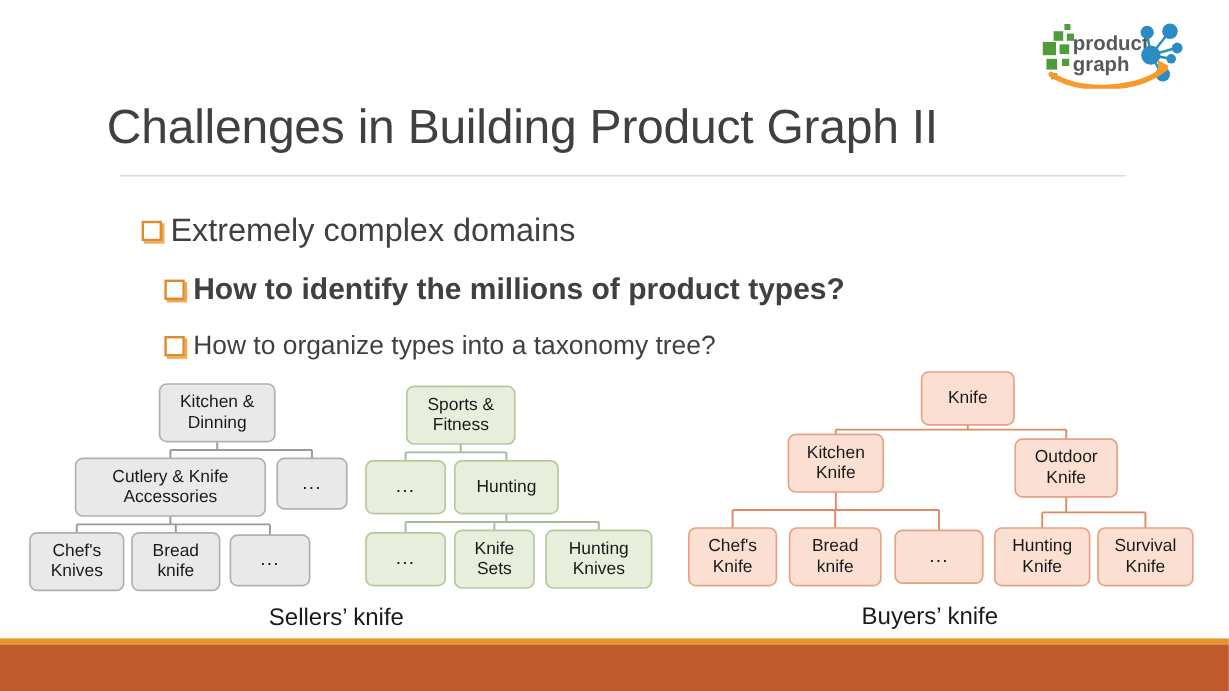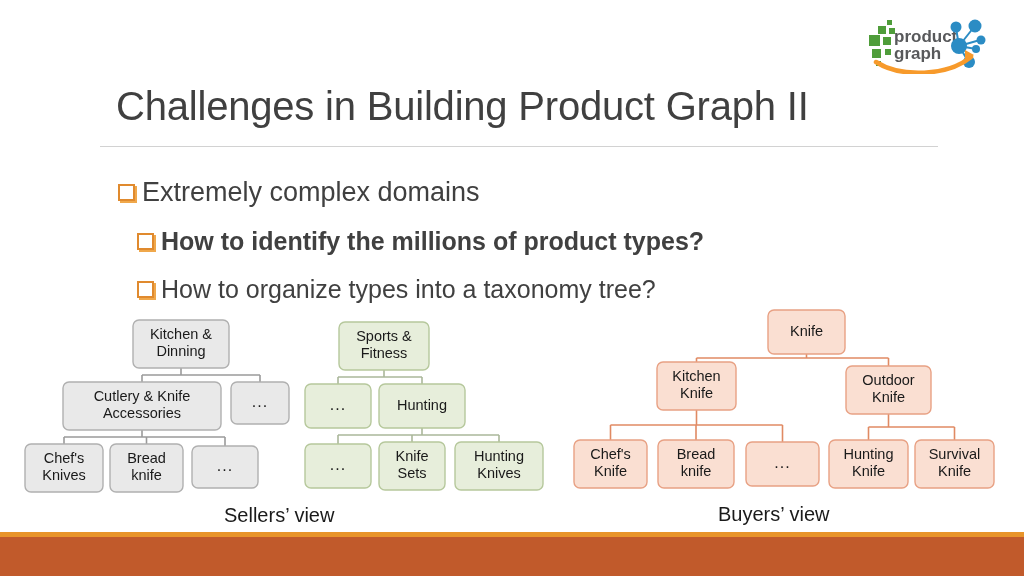--- a/index.html
+++ b/index.html
@@ -20,21 +20,21 @@
     position: absolute;
     left: 866px;
     top: 16px;
     width: 122px;
     height: 58px;
   }
 
   
   #title {
     position: absolute;
-    left: 116px;
+    left: 89px;
     top: 84px;
     width: 850px;
     font-size: 40px;
     font-weight: 400;
     color: #404040;
     letter-spacing: -0.2px;
     white-space: nowrap;
   }
   #title-rule {
     position: absolute;
@@ -63,21 +63,21 @@
     flex: 0 0 auto;
   }
   .bullet-text {
     color: #404040;
   }
   #bullet-0 { left: 118px; top: 177px; }
   #bullet-0 .bullet-text { font-size: 27px; }
   #bullet-1 { left: 137px; top: 227px; font-weight: bold; }
   #bullet-1 .bullet-text { font-size: 25px; }
   #bullet-2 { left: 137px; top: 275px; }
-  #bullet-2 .bullet-text { font-size: 25px; }
+  #bullet-2 .bullet-text { font-size: 22px; }
 
   
   #diagram {
     position: absolute;
     left: 0;
     top: 300px;
     width: 1024px;
     height: 210px;
   }
   #diagram svg { display: block; }
@@ -311,17 +311,17 @@
         </g>
         <g>
           <rect x="915" y="140" width="79" height="48" rx="6" ry="6" fill="#fadfd2" stroke="#e8a184" stroke-width="1.4"></rect>
           <text class="node-label" x="954.5" y="155.5">Survival</text>
           <text class="node-label" x="954.5" y="172.5">Knife</text>
         </g>
       </g>
     </svg>
 </div>
 
-<div class="caption" id="caption-left">Sellers’ view</div>
-<div class="caption" id="caption-right">Buyers’ view</div>
+<div class="caption" id="caption-left">Sellers’ knife</div>
+<div class="caption" id="caption-right">Buyers’ knife</div>
 
 <div id="bar-thin"></div>
 <div id="bar-thick"></div>
 
 </body></html>

